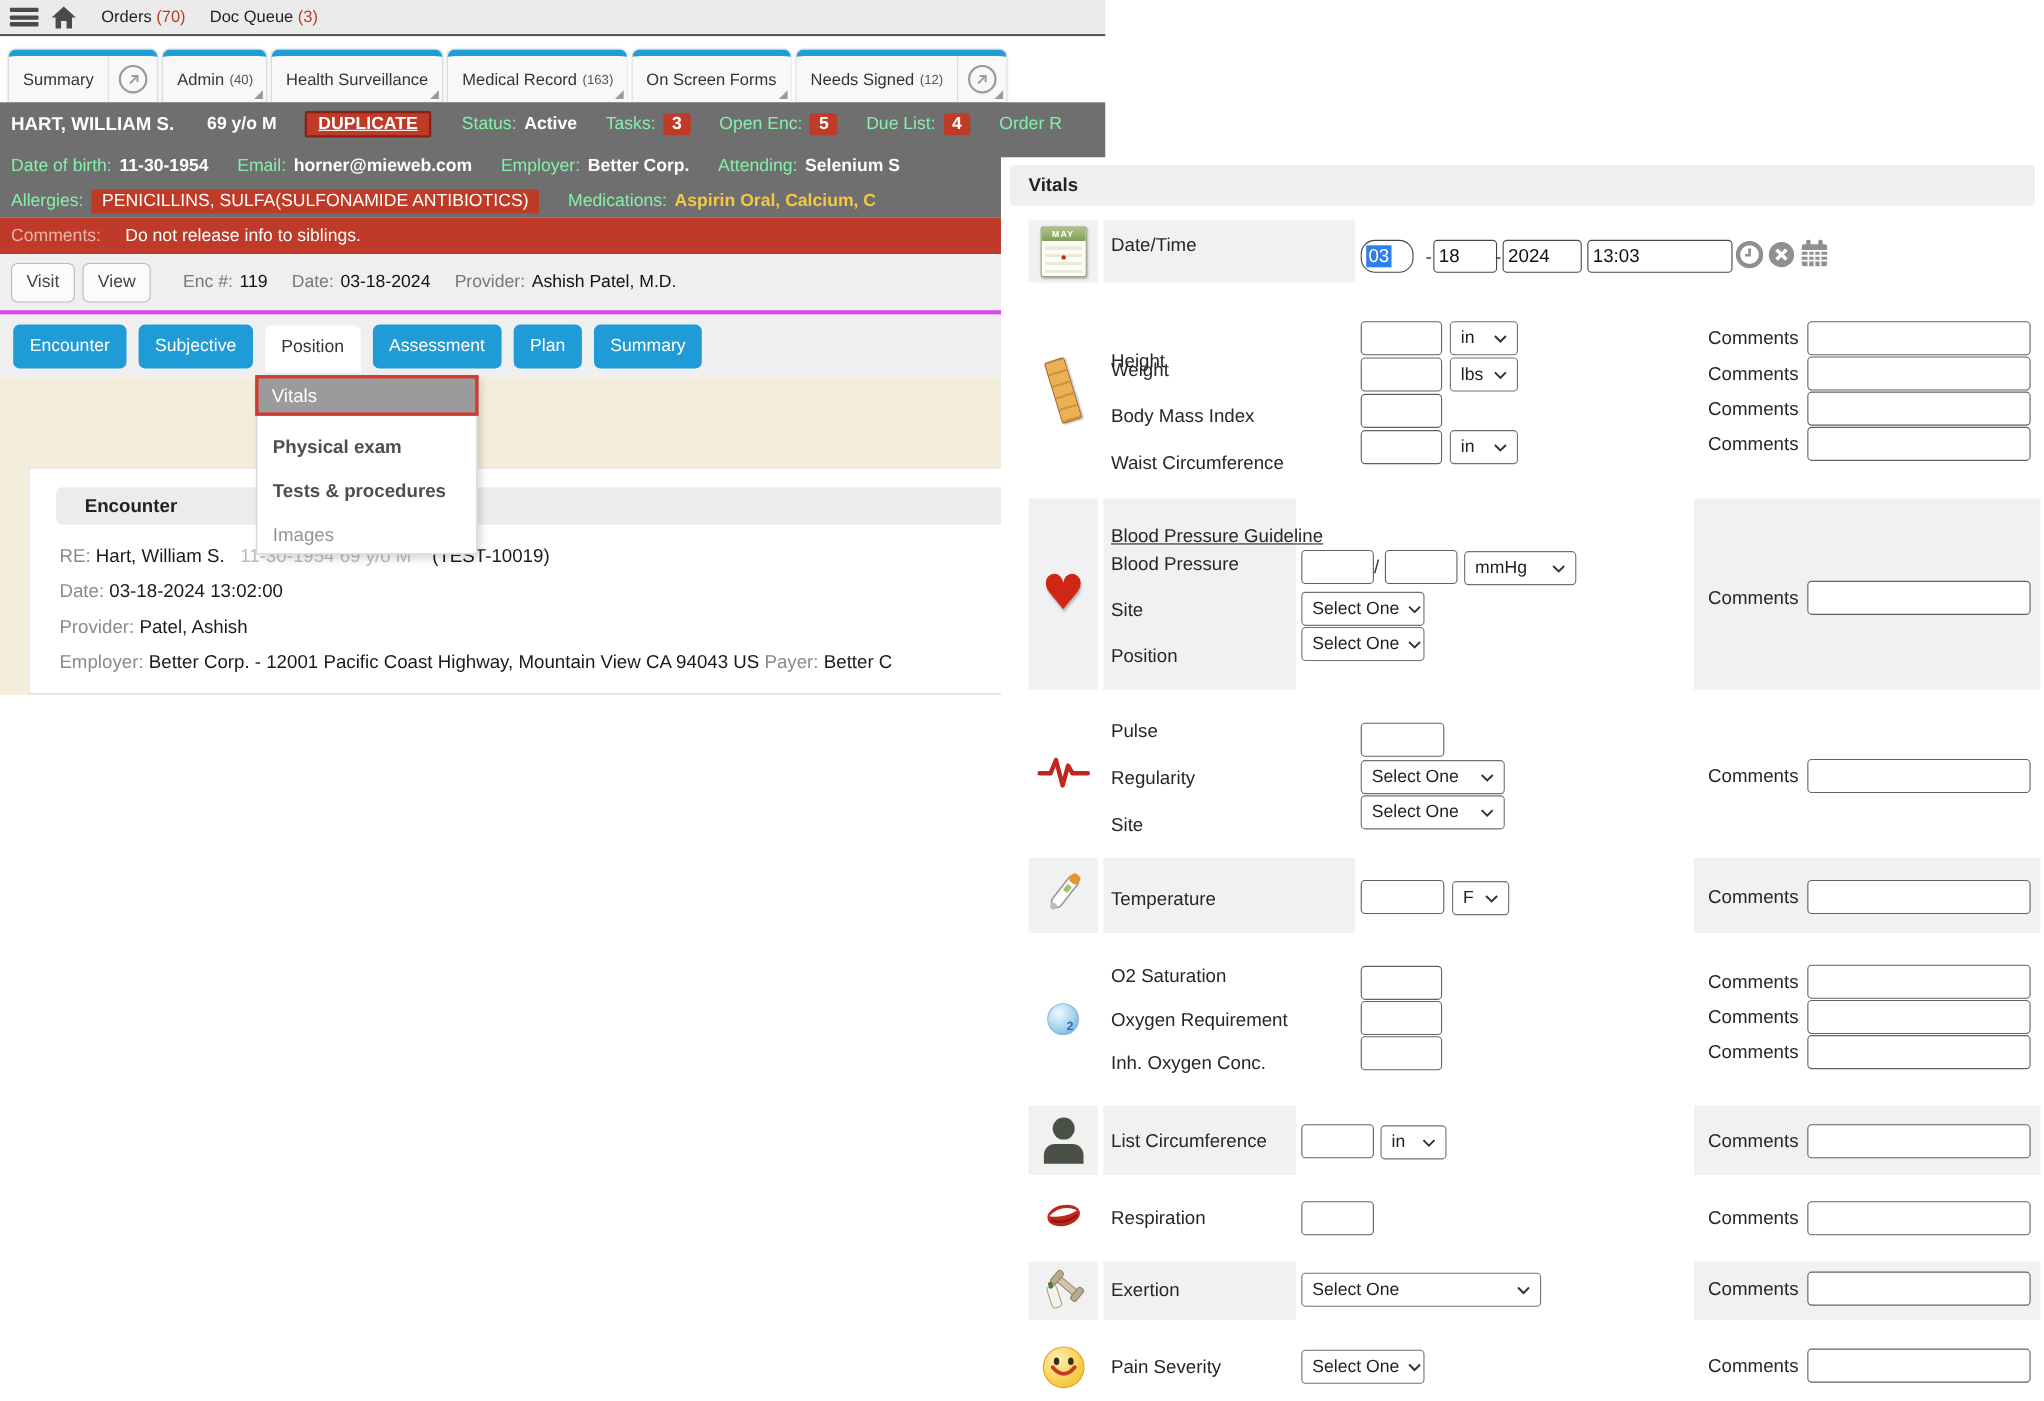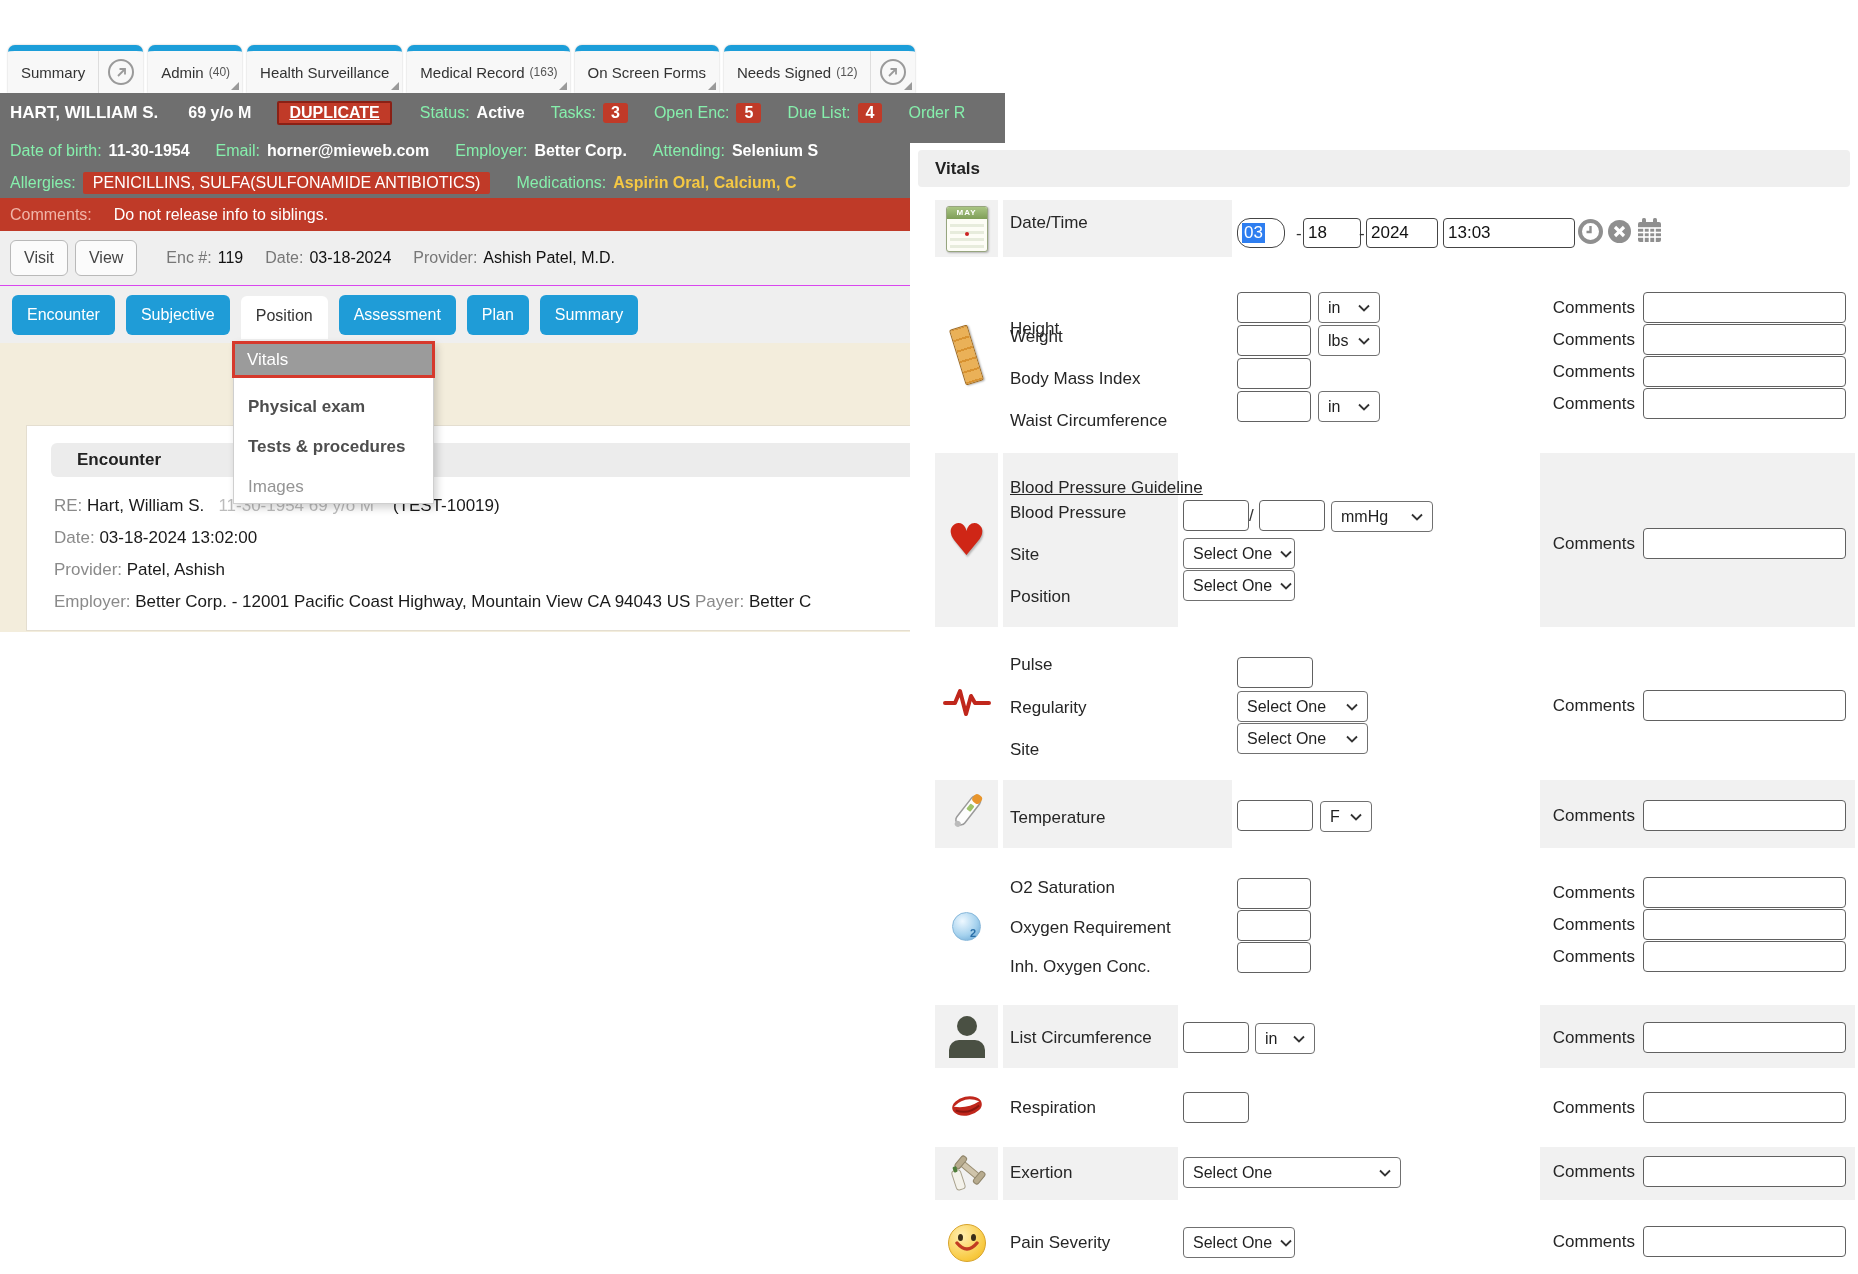--- a/index.html
+++ b/index.html
@@ -34,21 +34,21 @@
   .pname{font-size:17px;font-weight:bold;margin-right:30px;}
   .dupe{background:#c03a28;border:2px solid #8a2015;color:#fff;font-weight:bold;text-decoration:underline;padding:1px 10px;margin-right:28px;border-radius:2px;}
   .badge{background:#c03a28;color:#fff;font-weight:bold;padding:1px 8px;border-radius:3px;margin-right:26px;}
   .allergybadge{background:#c03a28;color:#fff;padding:2px 10px;border-radius:2px;margin-right:26px;text-align:right;}
   .meds{color:#f5c843;font-weight:bold;}
 
   .commentsbar{position:absolute;left:0;top:198px;width:1005px;height:33px;background:#bf3a28;display:flex;align-items:center;padding-left:10px;box-sizing:border-box;font-size:16px;}
   .commentsbar .clab{color:#f0b5a9;margin-right:22px;}
   .commentsbar .cval{color:#fff;}
 
-  .visitrow{position:absolute;left:0;top:231px;width:1005px;height:55px;background:#efefef;border-bottom:1px solid #d946ef;display:flex;align-items:center;padding-left:10px;box-sizing:border-box;font-size:16px;}
+  .visitrow{position:absolute;left:0;top:231px;width:1005px;height:55px;background:#efefef;border-bottom:4px solid #d946ef;display:flex;align-items:center;padding-left:10px;box-sizing:border-box;font-size:16px;}
   .vbtn{background:#fbfbfb;border:1px solid #b9b9b9;border-radius:6px;color:#444;font-size:16px;padding:8px 13px;margin-right:7px;cursor:pointer;}
   .vlab{color:#777;margin-left:22px;margin-right:6px;}
   .vvv{color:#111;}
 
   .navrow{position:absolute;left:0;top:286px;width:1005px;height:57px;background:#efefef;display:flex;align-items:center;padding-left:12px;box-sizing:border-box;}
   .navbtn{background:#1f9cd7;color:#fff;font-size:16px;border:none;border-radius:6px;padding:11px 15px;margin-right:11px;cursor:pointer;}
   .navbtn.open{background:#fff;color:#333;border-radius:6px 6px 0 0;padding-bottom:14px;margin-bottom:-6px;}
 
   .contentarea{position:absolute;left:0;top:343px;width:1005px;height:289px;background:#f3eddc;}
   .enc-card{position:absolute;left:26px;top:82px;width:1000px;height:204px;background:#fff;border:1px solid #e4ded0;}
@@ -103,20 +103,34 @@
   .smiley{position:relative;width:36px;height:36px;border-radius:50%;background:radial-gradient(circle at 35% 30%,#ffeeb0,#f8c93f 70%,#e8b32a);border:1px solid #d8a32a;}
   .smiley .e{position:absolute;top:9px;width:5px;height:7px;border-radius:50%;background:#3a2d18;}
 </style>
 </head>
 <body>
 
 <div class="stage">
 
   <div class="left-app">
 
+    <div class="topbar">
+      <span class="burger">
+          <i></i>
+          <i></i>
+          <i></i>
+        </span>
+      <span class="home">
+        <svg width="24" height="22" viewBox="0 0 24 22">
+            <path d="M12 1 L23 11 L19.5 11 L19.5 21 L14.5 21 L14.5 14 L9.5 14 L9.5 21 L4.5 21 L4.5 11 L1 11 Z" fill="#4a4a4a"></path>
+          </svg>
+      </span>
+      <span class="toplink"><span>Orders</span> <span class="cnt">(70)</span></span>
+      <span class="toplink"><span>Doc Queue</span> <span class="cnt">(3)</span></span>
+    </div>
 
     <div class="tabrow">
       <div class="tab">
         <span class="tlabel">Summary</span>
         <span class="tab-arrow">
           <span class="circ-arrow">
             <svg width="13" height="13" viewBox="0 0 13 13">
                 <polyline points="3,10 10,3" stroke="#9a9a9a" stroke-width="1.8" fill="none"></polyline>
                 <polyline points="4.5,3 10,3 10,8.5" stroke="#9a9a9a" stroke-width="1.8" fill="none"></polyline>
               </svg>

